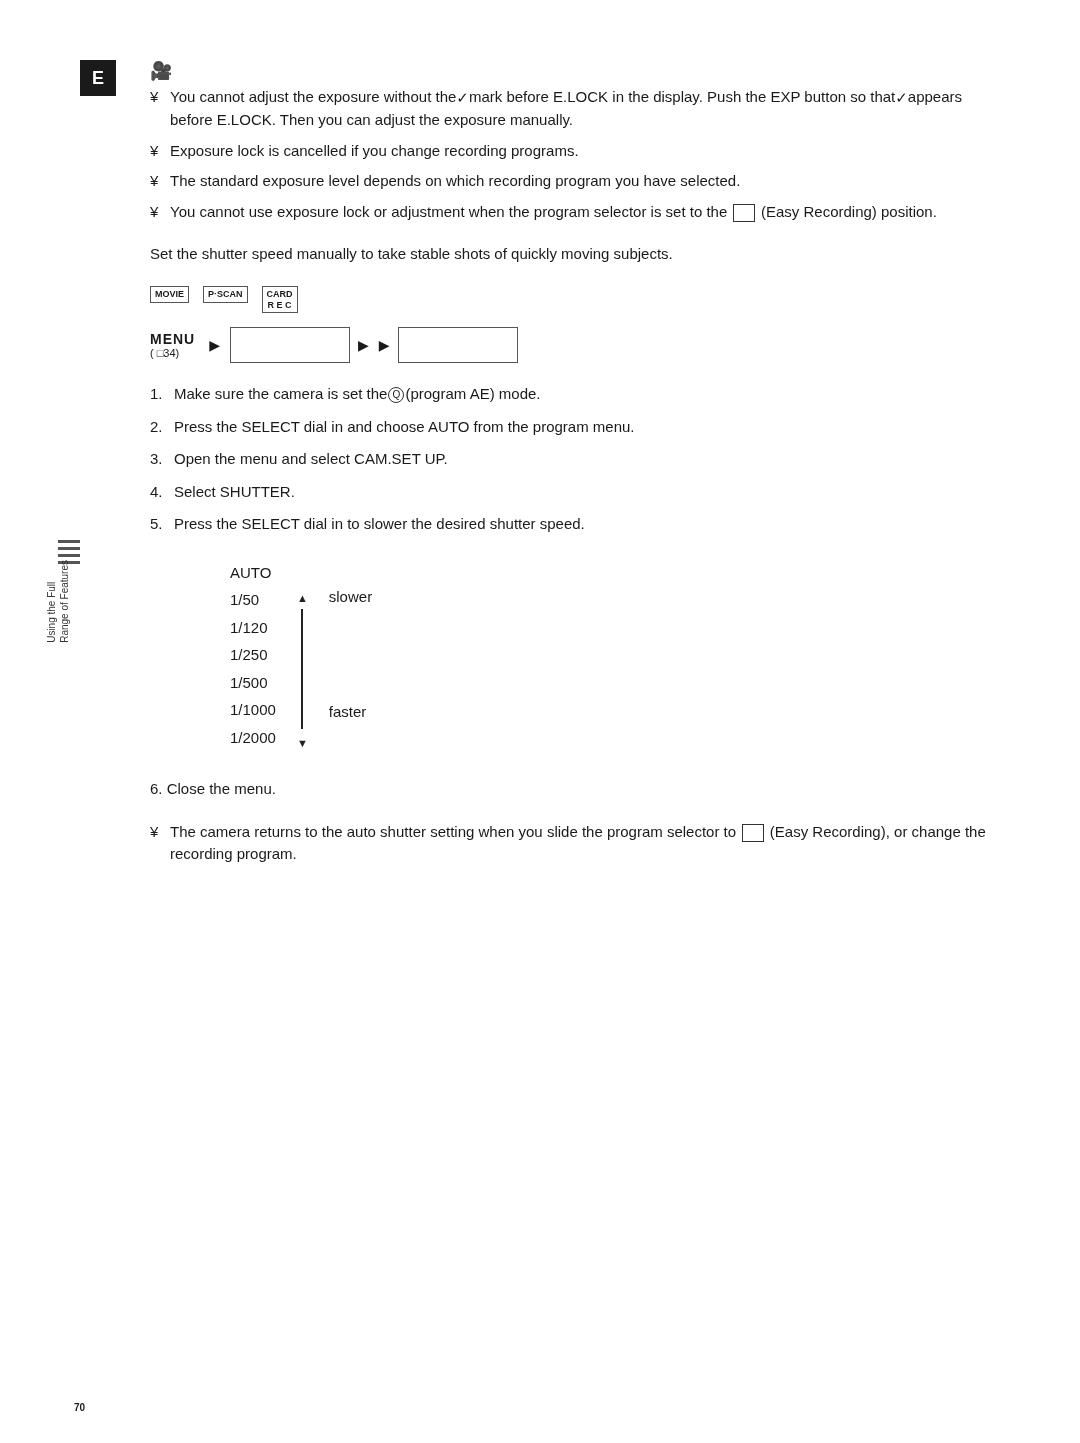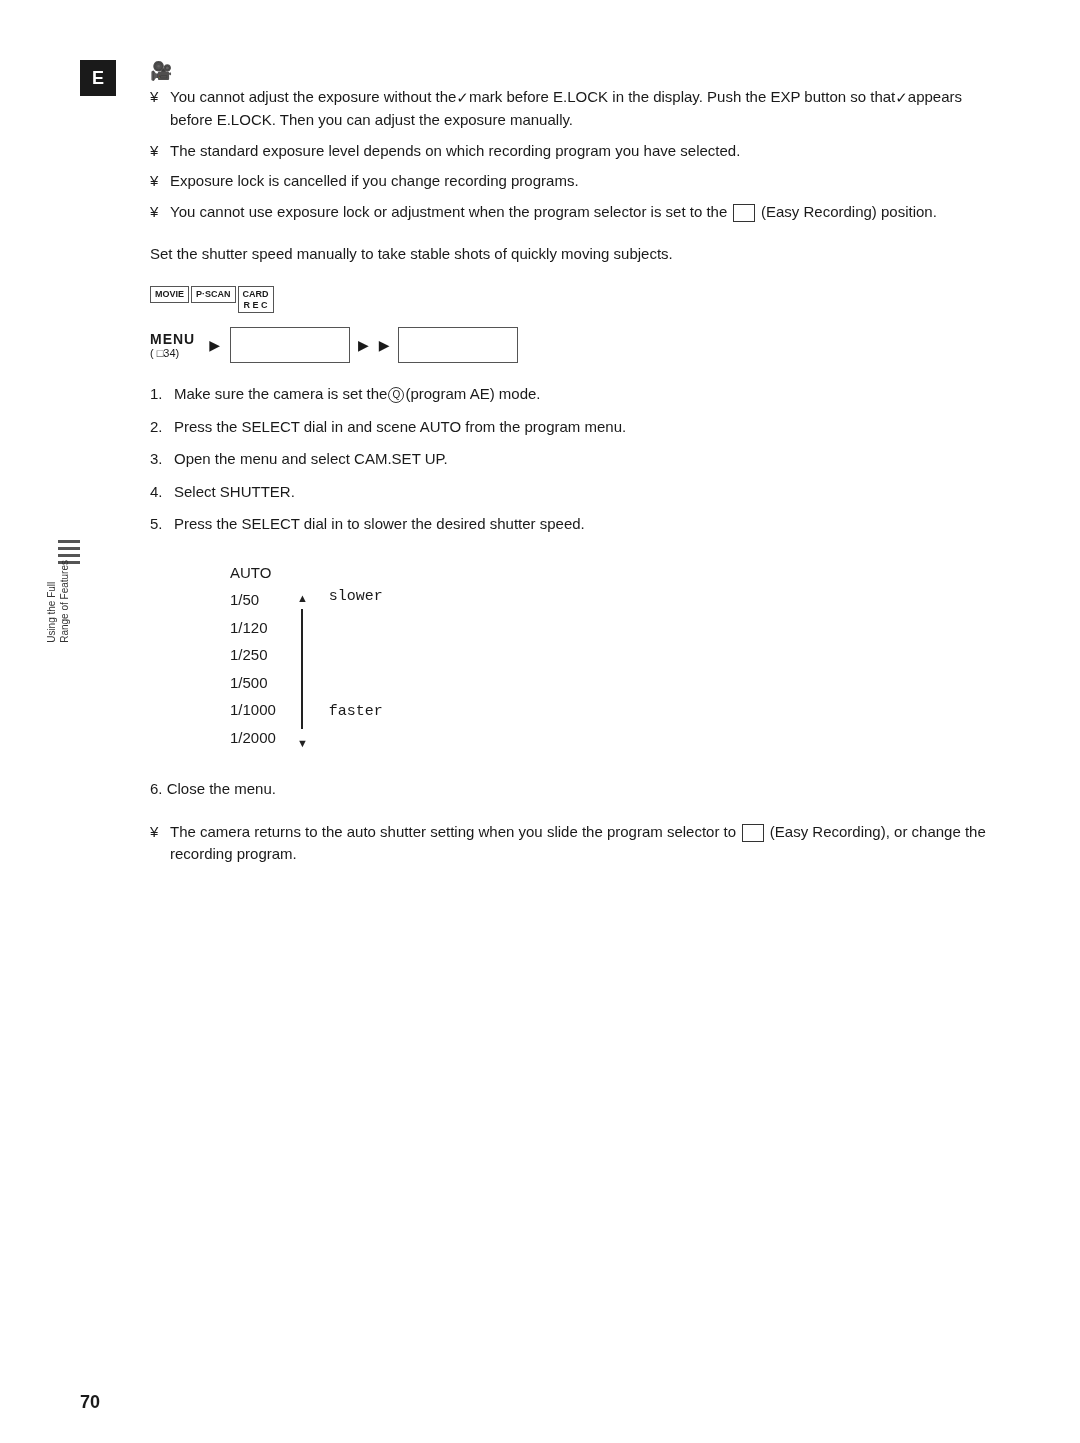--- a/index.html
+++ b/index.html
@@ -71,22 +71,22 @@
       font-size: 18px;
       display: flex;
       align-items: center;
       justify-content: center;
     }
 
     
     .page-number {
       position: absolute;
       bottom: 30px;
-      left: 80px;
-      font-size: 18px;
+      left: 74px;
+      font-size: 10px;
       font-weight: bold;
     }
 
     .content {
       margin-left: 40px;
     }
 
     
     .top-note-area {
       margin-bottom: 16px;
@@ -336,35 +336,35 @@
   <div class="content">
 
     <div class="top-note-area">
       <div class="note-icon">🎥</div>
 
       <ul class="bullet-list">
         <li>
           <span>You cannot adjust the exposure without the<span class="inline-symbol">✓</span>mark before E.LOCK in the display. Push the EXP button so that<span class="inline-symbol">✓</span>appears before E.LOCK. Then you can adjust the exposure manually.</span>
         </li>
         <li>
-          <span>The standard exposure level depends on which recording program you have selected.</span>
+          <span>Exposure lock is cancelled if you change recording programs.</span>
         </li>
         <li>
-          <span>Exposure lock is cancelled if you change recording programs.</span>
+          <span>The standard exposure level depends on which recording program you have selected.</span>
         </li>
         <li>
           <span>You cannot use exposure lock or adjustment when the program selector is set to the <span class="easy-rec-box">&nbsp;&nbsp;&nbsp;&nbsp;</span> (Easy Recording) position.</span>
         </li>
       </ul>
     </div>
 
 
     <p class="section-intro">Set the shutter speed manually to take stable shots of quickly moving subjects.</p>
 
-    <div style="display:flex; align-items:flex-start; gap:2px; margin-bottom:14px; margin-left:0;">
+    <div style="display:flex; align-items:flex-start; gap:14px; margin-bottom:14px; margin-left:0;">
       <div class="mode-icon-box">
         <span>MOVIE</span>
       </div>
       <div class="mode-icon-box">
         <span>P·SCAN</span>
       </div>
       <div class="mode-icon-box">
         <span style="font-size:9px;">CARD<br>R E C</span>
       </div>
     </div>
@@ -381,21 +381,21 @@
       <div class="menu-box"></div>
     </div>
 
     <ol class="numbered-list">
       <li>
         <span class="num">1.</span>
         <span>Make sure the camera is set the<span class="program-ae-circle">Q</span>(program AE) mode.</span>
       </li>
       <li>
         <span class="num">2.</span>
-        <span>Press the SELECT dial in and scene AUTO from the program menu.</span>
+        <span>Press the SELECT dial in and choose AUTO from the program menu.</span>
       </li>
       <li>
         <span class="num">3.</span>
         <span>Open the menu and select CAM.SET UP.</span>
       </li>
       <li>
         <span class="num">4.</span>
         <span>Select SHUTTER.</span>
       </li>
       <li>
@@ -414,21 +414,21 @@
         <span class="shutter-value">1/1000</span>
         <span class="shutter-value">1/2000</span>
       </div>
 
       <div style="display:flex; flex-direction:column; align-items:center; justify-content:space-between; padding-top:28px;">
         <span class="arr-up"></span>
         <div style="width:2px; height:120px; background:#222;"></div>
         <span class="arr-down"></span>
       </div>
 
-      <div style="display:flex; flex-direction:column; justify-content:flex-end; padding-top:28px; height:160px;font-family:Liberation Mono, monospace;">
+      <div style="display:flex; flex-direction:column; justify-content:flex-end; padding-top:28px; height:160px;">
         <span class="shutter-label-top">slower</span>
         <span class="shutter-label-bottom">faster</span>
       </div>
     </div>
 
     <p class="close-menu">6.  Close the menu.</p>
 
     <ul class="bottom-note">
       <li>
         <span>The camera returns to the auto shutter setting when you slide the program selector to <span class="easy-rec-box">&nbsp;&nbsp;&nbsp;&nbsp;</span> (Easy Recording), or change the recording program.</span>

